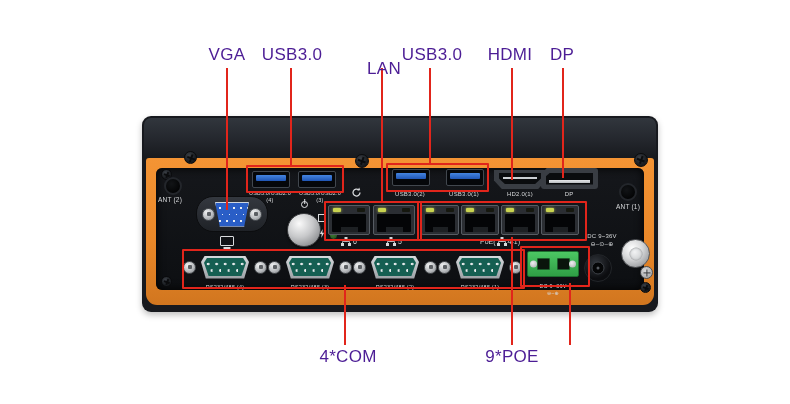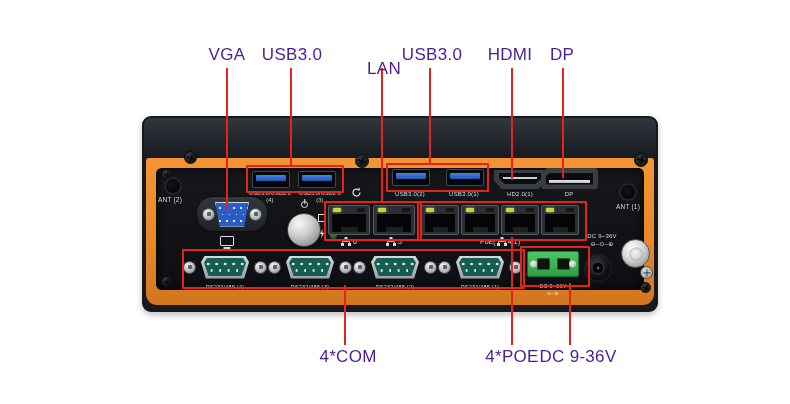--- a/index.html
+++ b/index.html
@@ -149,22 +149,21 @@
 <div class="stage">
 
   <div class="callout" style="left:227px;top:45px">VGA</div>
   <div class="callout" style="left:292px;top:45px">USB3.0</div>
   <div class="callout" style="left:384px;top:59px">LAN</div>
   <div class="callout" style="left:432px;top:45px">USB3.0</div>
   <div class="callout" style="left:510px;top:45px">HDMI</div>
   <div class="callout" style="left:562px;top:45px">DP</div>
 
   <div class="callout" style="left:348px;top:347px">4*COM</div>
-  <div class="callout" style="left:512px;top:347px">4*POE</div>
-  <div class="callout" style="left:578px;top:347px">DC 9-36V</div>
+  <div class="callout" style="left:512px;top:347px">9*POE</div>
 
   <div class="device-layer abs" style="inset:0">
     <div class="chassis"></div>
     <div class="slab"></div>
     <div class="orange"></div>
     <div class="iopanel"></div>
 
     <div class="screw-dark" style="left:184px;top:151px;width:11px;height:11px"></div>
     <div class="screw-dark" style="left:355px;top:154px;width:12px;height:12px"></div>
     <div class="screw-dark" style="left:634px;top:153px;width:12px;height:12px"></div>

